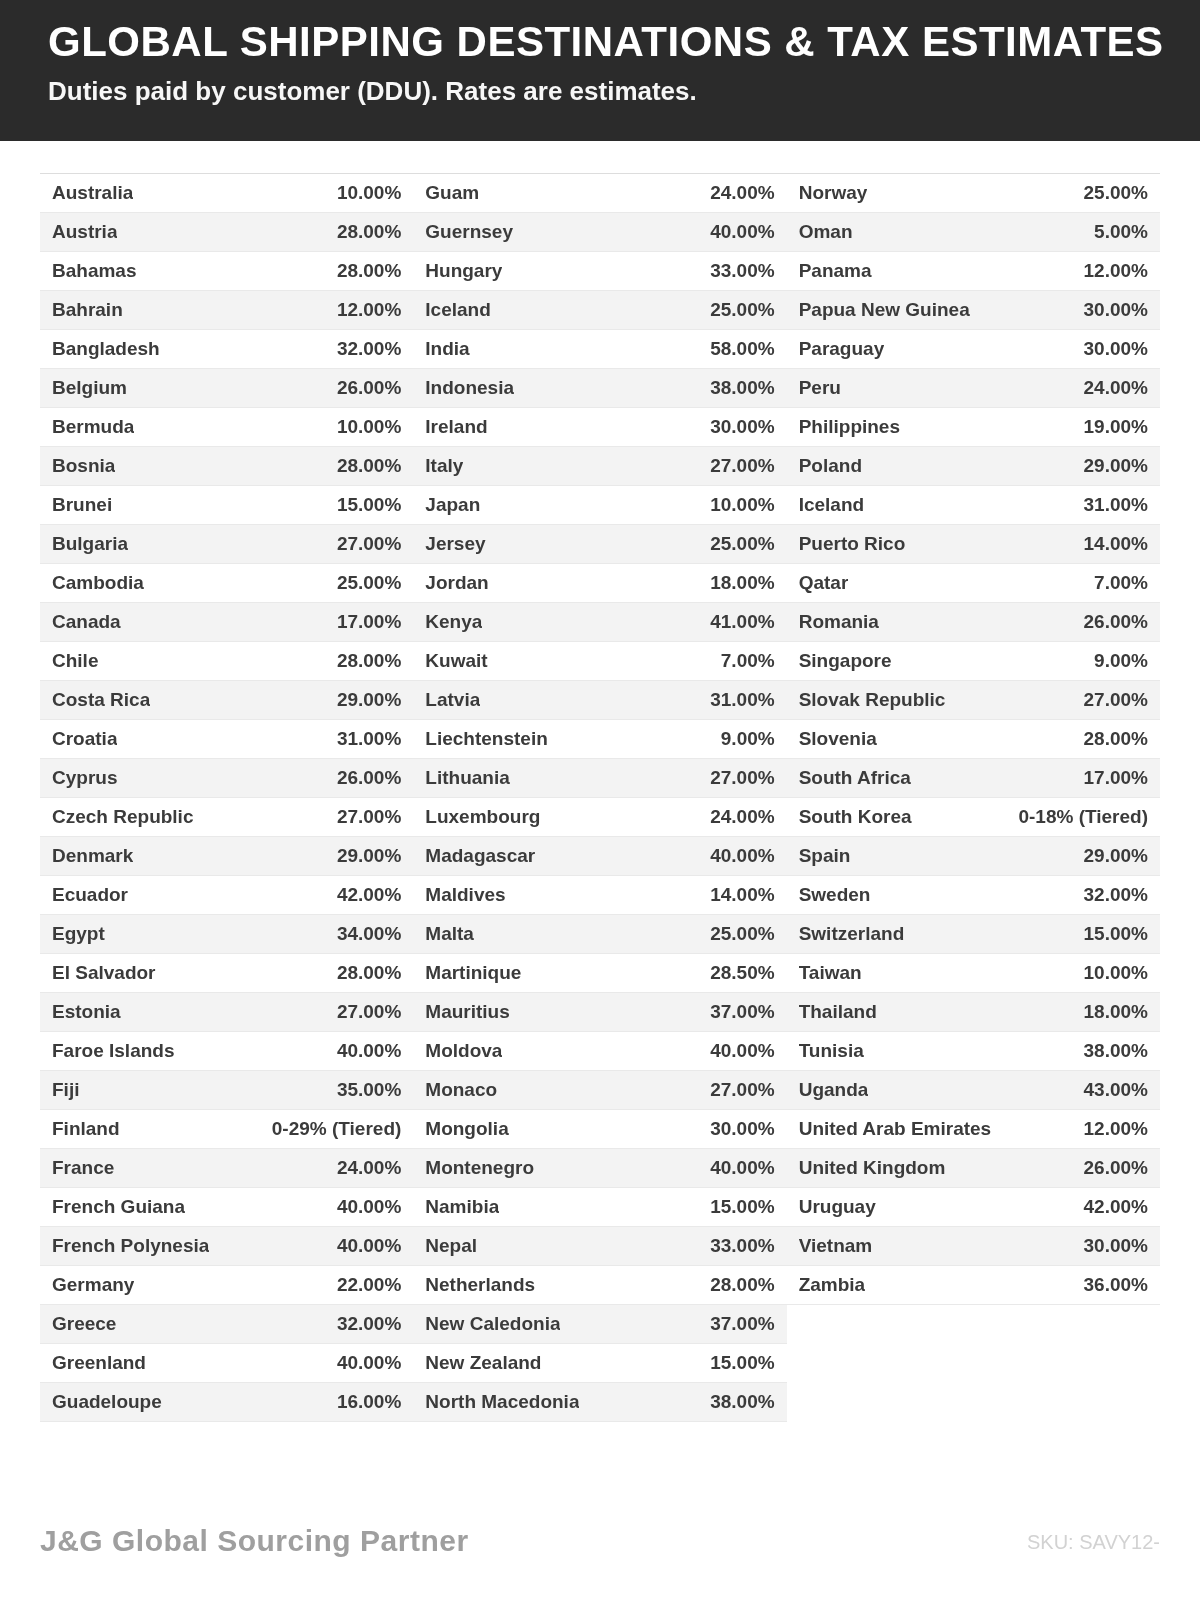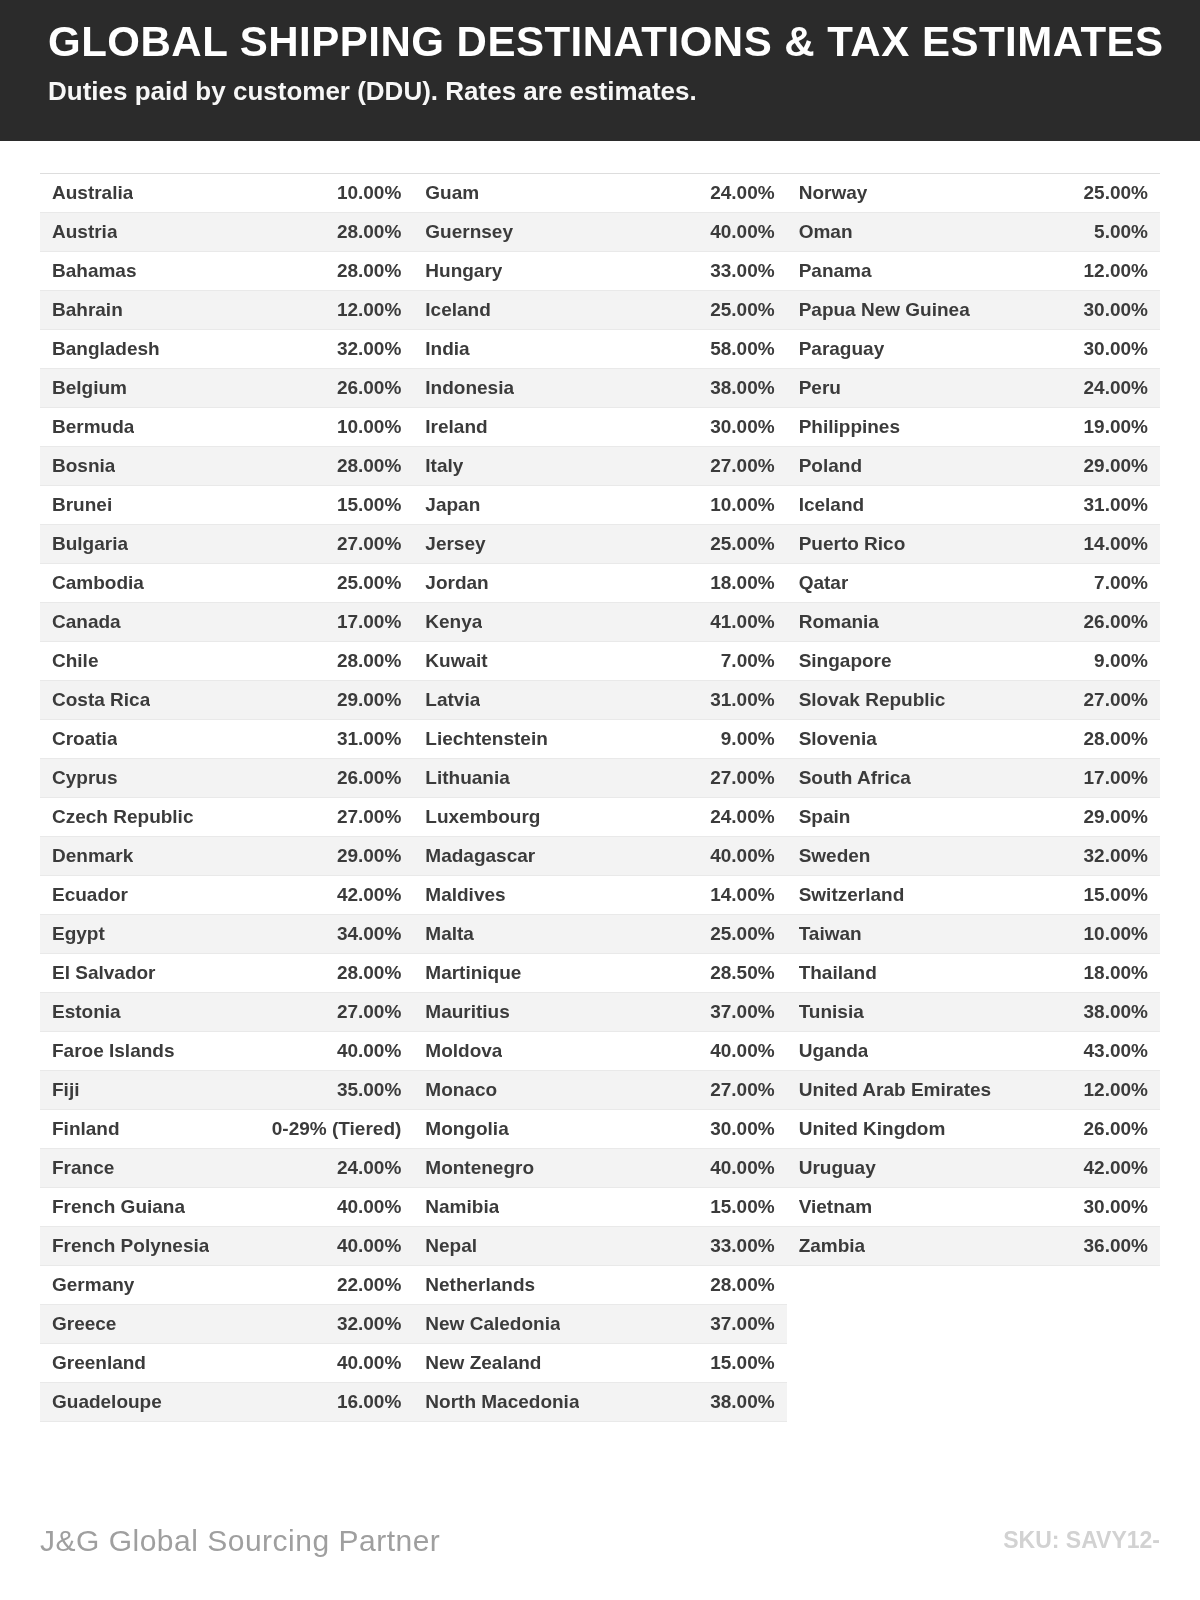--- a/index.html
+++ b/index.html
@@ -58,27 +58,27 @@
     position: absolute;
     left: 40px;
     right: 40px;
     bottom: 42px;
     display: flex;
     justify-content: space-between;
     align-items: flex-end;
   }
   .brand {
     font-size: 30px;
-    font-weight: 400;
+    font-weight: 700;
     color: #9f9f9f;
     letter-spacing: 0.5px;
   }
   .sku {
-    font-size: 23px;
-    font-weight: 700;
+    font-size: 20px;
+    font-weight: 400;
     color: #d2d2d2;
     padding-bottom: 4px;
   }
 </style>
 </head>
 <body>
 
 <div class="header">
   <div class="title">GLOBAL SHIPPING DESTINATIONS &amp; TAX ESTIMATES</div>
   <div class="subtitle">Duties paid by customer (DDU). Rates are estimates.</div>
@@ -404,20 +404,24 @@
       </div>
       <div class="row">
         <span class="country">Slovenia</span>
         <span class="rate">28.00%</span>
       </div>
       <div class="row">
         <span class="country">South Africa</span>
         <span class="rate">17.00%</span>
       </div>
       <div class="row">
+        <span class="country">South Korea</span>
+        <span class="rate">0-18% (Tiered)</span>
+      </div>
+      <div class="row">
         <span class="country">Spain</span>
         <span class="rate">29.00%</span>
       </div>
       <div class="row">
         <span class="country">Sweden</span>
         <span class="rate">32.00%</span>
       </div>
       <div class="row">
         <span class="country">Switzerland</span>
         <span class="rate">15.00%</span>

